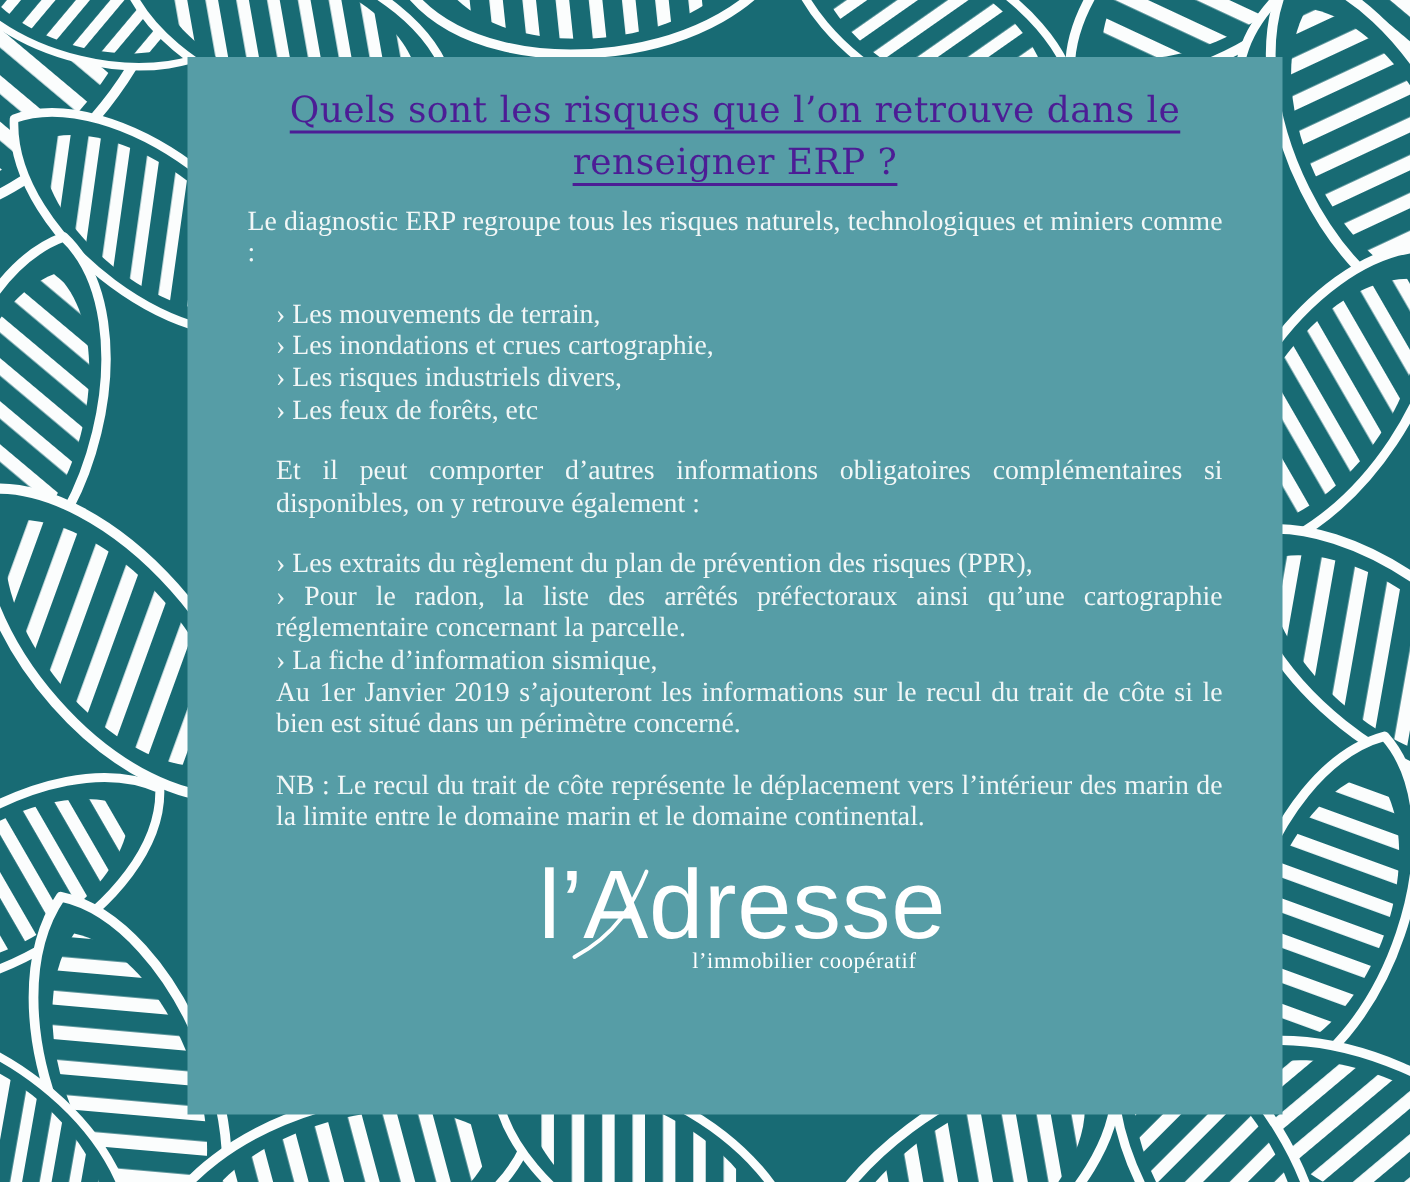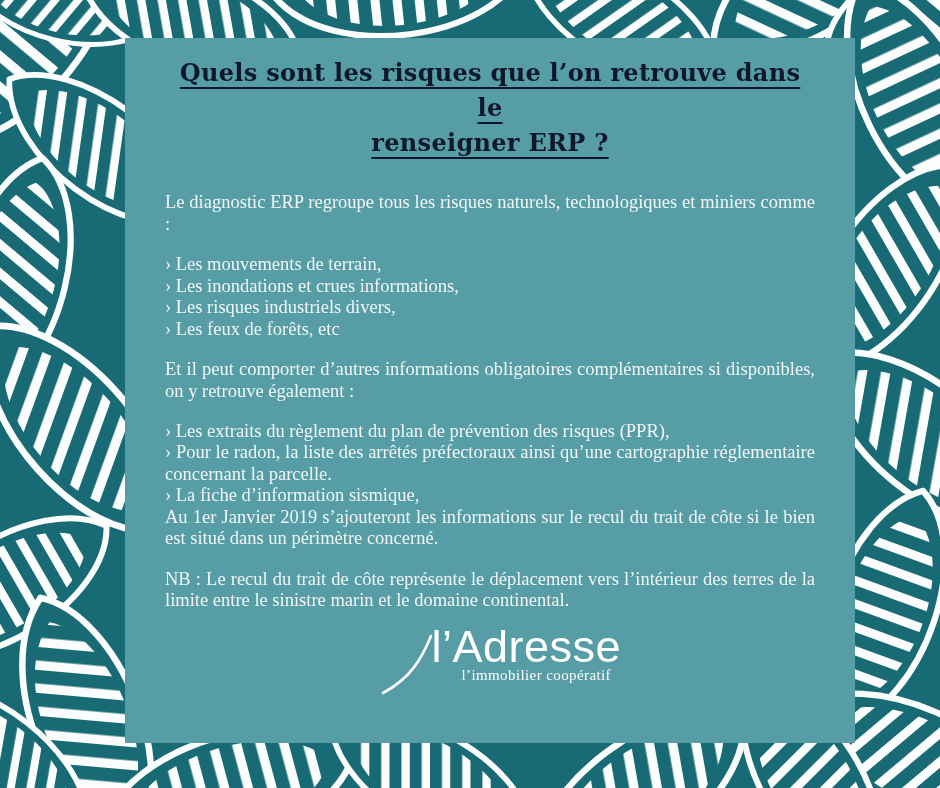--- a/index.html
+++ b/index.html
@@ -15,55 +15,55 @@
     position:absolute;left:125px;top:38px;
     width:730px;height:705px;
     background:#569da6;
     box-sizing:border-box;
     padding:14px 40px 0 40px;
   }
   .title{
     margin:4px 0 0 0;
     text-align:center;
     font-family:"DejaVu Serif", serif;
-    font-weight:700;
+    font-weight:400;
     font-size:24px;
     line-height:1.45;
-    color:#0f172a;
+    color:#4c1d95;
     letter-spacing:0.3px;
   }
   .title-line{
     display:block;
     text-decoration:underline;
     text-decoration-thickness:2px;
     text-underline-offset:6px;
   }
   .body-text{
     color:#f2f7f7;
     font-size:18.5px;
     line-height:1.16;
     margin:0;
   }
   .just{text-align:justify;}
-  .gap{margin-top:19px;}
+  .gap{margin-top:19px;margin-left:19px;}
   .gap-lg{margin-top:24px;}
   .list-item{margin:0;}
   .nb-block p{margin:0;}
   .logo{
     position:relative;
     width:262px;
     margin:12px auto 0 auto;
   }
   .logo-word{
     font-family:"Liberation Sans", sans-serif;
     font-weight:400;
-    font-size:45px;
+    font-size:65px;
     line-height:1.04;
     color:#ffffff;
-    text-align:right;
+    text-align:center;
     letter-spacing:0.5px;
   }
   .logo-tag{
     font-family:Liberation Serif, serif;
     font-size:15px;
     color:#ffffff;
     text-align:right;
     padding-right:10px;
     margin-top:-3px;
     letter-spacing:0.4px;
@@ -190,40 +190,40 @@
     </g>
   </svg>
 
   <div class="panel">
 
     <h1 class="title">
       <span class="title-line">Quels sont les risques que l’on retrouve dans le</span>
       <span class="title-line">renseigner ERP ?</span>
     </h1>
 
-    <p class="body-text just gap-lg" style="margin-top:32px">Le diagnostic ERP regroupe tous les risques naturels, technologiques et miniers comme :</p>
+    <p class="body-text just gap-lg" style="margin-top:12px">Le diagnostic ERP regroupe tous les risques naturels, technologiques et miniers comme :</p>
 
     <div class="gap">
       <div class="body-text list-item">› Les mouvements de terrain,</div>
-      <div class="body-text list-item">› Les inondations et crues informations,</div>
+      <div class="body-text list-item">› Les inondations et crues cartographie,</div>
       <div class="body-text list-item">› Les risques industriels divers,</div>
       <div class="body-text list-item">› Les feux de forêts, etc</div>
     </div>
 
     <p class="body-text just gap">Et il peut comporter d’autres informations obligatoires complémentaires si disponibles, on y retrouve également :</p>
 
     <div class="gap">
       <div class="body-text list-item just">› Les extraits du règlement du plan de prévention des risques (PPR),</div>
       <div class="body-text list-item just">› Pour le radon, la liste des arrêtés préfectoraux ainsi qu’une cartographie réglementaire concernant la parcelle.</div>
       <div class="body-text list-item just">› La fiche d’information sismique,</div>
       <p class="body-text just">Au 1er Janvier 2019 s’ajouteront les informations sur le recul du trait de côte si le bien est situé dans un périmètre concerné.</p>
     </div>
 
     <div class="nb-block gap">
-      <p class="body-text just">NB : Le recul du trait de côte représente le déplacement vers l’intérieur des terres de la limite entre le sinistre marin et le domaine continental.</p>
+      <p class="body-text just">NB : Le recul du trait de côte représente le déplacement vers l’intérieur des marin de la limite entre le domaine marin et le domaine continental.</p>
     </div>
 
     <div class="logo">
       <svg class="logo-swoosh" viewBox="0 0 262 74" xmlns="http://www.w3.org/2000/svg" aria-hidden="true">
         <path d="M 72 12 C 63 34 52 54 24 69" fill="none" stroke="#ffffff" stroke-width="2.6" stroke-linecap="round"></path>
       </svg>
       <div class="logo-word">l’Adresse</div>
       <div class="logo-tag">l’immobilier coopératif</div>
     </div>
 

